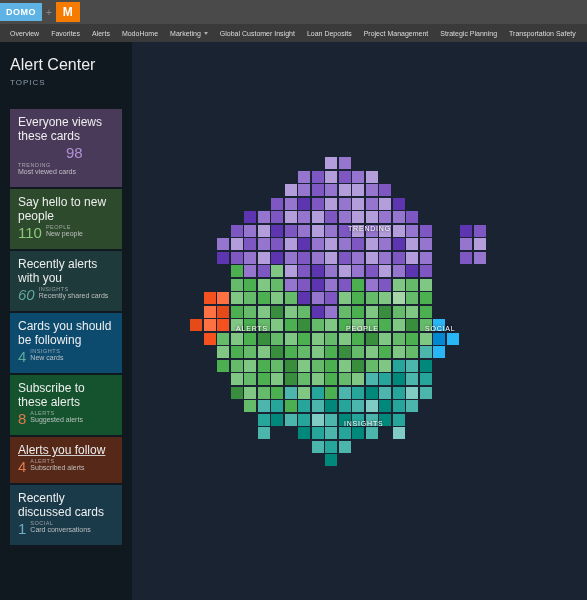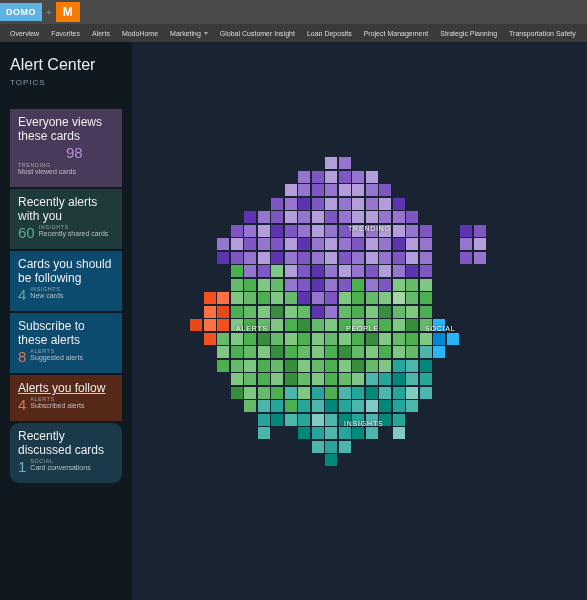--- a/index.html
+++ b/index.html
@@ -24,28 +24,28 @@
 .topic-count { font-size: 15px; font-weight: 300; display: inline-block; margin-right: 4px; }
 .topic-meta { display: inline-block; vertical-align: top; margin-top: 0px; }
 .topic-cat { font-size: 5.5px; letter-spacing: 0.5px; opacity: 0.7; display: block; }
 .topic-sub { font-size: 7px; opacity: 0.9; display: block; }
 
 .c-trending { background: #4a3a5a; }
 .c-trending .topic-count { color: #b48fd6; margin-left: 48px; }
 .c-people { background: #2d4a2d; }
 .c-people .topic-count { color: #8bc777; }
 .c-insights1 { background: #1e3a3a; }
-.c-insights1 .topic-count { color: #5fa89a; }
+.c-insights1 .topic-count { color: #5fa89a; font-style: italic; }
 .c-insights2 { background: #0c4a6e; }
 .c-insights2 .topic-count { color: #5fa89a; }
-.c-alerts1 { background: #0c4a6e; }
+.c-alerts1 { background: #14532d; }
 .c-alerts1 .topic-count { color: #e07850; }
 .c-alerts2 { background: #552818; text-decoration: underline; }
 .c-alerts2 .topic-count { color: #e07850; }
-.c-social { background: #1a3a4a; border-radius: 9px; }
+.c-social { background: #1a3a4a; }
 .c-social .topic-count { color: #6ab0c5; }
 
 .viz { flex: 1; position: relative; background: #1a2332; }
 .grid { position: absolute; left: 58px; top: 115px; display: grid; grid-template-columns: repeat(22, 12px); grid-auto-rows: 12px; gap: 1.5px; }
 .cell { width: 12px; height: 12px; }
 .cell.e { background: transparent; }
 .cell.p1 { background: #7e57c2; } .cell.p2 { background: #9575cd; } .cell.p3 { background: #b39ddb; } .cell.p4 { background: #5e35b1; }
 .cell.g1 { background: #66bb6a; } .cell.g2 { background: #81c784; } .cell.g3 { background: #4caf50; } .cell.g4 { background: #388e3c; } .cell.g5 { background: #a5d6a7; }
 .cell.t1 { background: #26a69a; } .cell.t2 { background: #4db6ac; } .cell.t3 { background: #00897b; } .cell.t4 { background: #80cbc4; }
 .cell.o1 { background: #ff7043; } .cell.o2 { background: #f4511e; } .cell.o3 { background: #e64a19; }
@@ -80,20 +80,21 @@
     <div class="nav-item">Transportation Safety</div>
     <div class="nav-item">ATT Digital Life</div>
   </div>
 
 <div class="main">
   <div class="sidebar">
     <div class="page-title">Alert Center</div>
     <div class="topics-label">TOPICS</div>
     <div id="topics-list">
         <div class="topic-card c-trending"><div class="topic-title">Everyone views these cards</div><span class="topic-count">98</span><span class="topic-meta"><span class="topic-cat">TRENDING</span><span class="topic-sub">Most viewed cards</span></span></div>
+        <div class="topic-card c-people"><div class="topic-title">Say hello to new people</div><span class="topic-count">110</span><span class="topic-meta"><span class="topic-cat">PEOPLE</span><span class="topic-sub">New people</span></span></div>
         <div class="topic-card c-insights1"><div class="topic-title">Recently alerts with you</div><span class="topic-count">60</span><span class="topic-meta"><span class="topic-cat">INSIGHTS</span><span class="topic-sub">Recently shared cards</span></span></div>
         <div class="topic-card c-insights2"><div class="topic-title">Cards you should be following</div><span class="topic-count">4</span><span class="topic-meta"><span class="topic-cat">INSIGHTS</span><span class="topic-sub">New cards</span></span></div>
         <div class="topic-card c-alerts1"><div class="topic-title">Subscribe to these alerts</div><span class="topic-count">8</span><span class="topic-meta"><span class="topic-cat">ALERTS</span><span class="topic-sub">Suggested alerts</span></span></div>
         <div class="topic-card c-alerts2"><div class="topic-title">Alerts you follow</div><span class="topic-count">4</span><span class="topic-meta"><span class="topic-cat">ALERTS</span><span class="topic-sub">Subscribed alerts</span></span></div>
         <div class="topic-card c-social"><div class="topic-title">Recently discussed cards</div><span class="topic-count">1</span><span class="topic-meta"><span class="topic-cat">SOCIAL</span><span class="topic-sub">Card conversations</span></span></div>
       </div>
   </div>
 
   <div class="viz">
     <div class="grid" id="grid">

